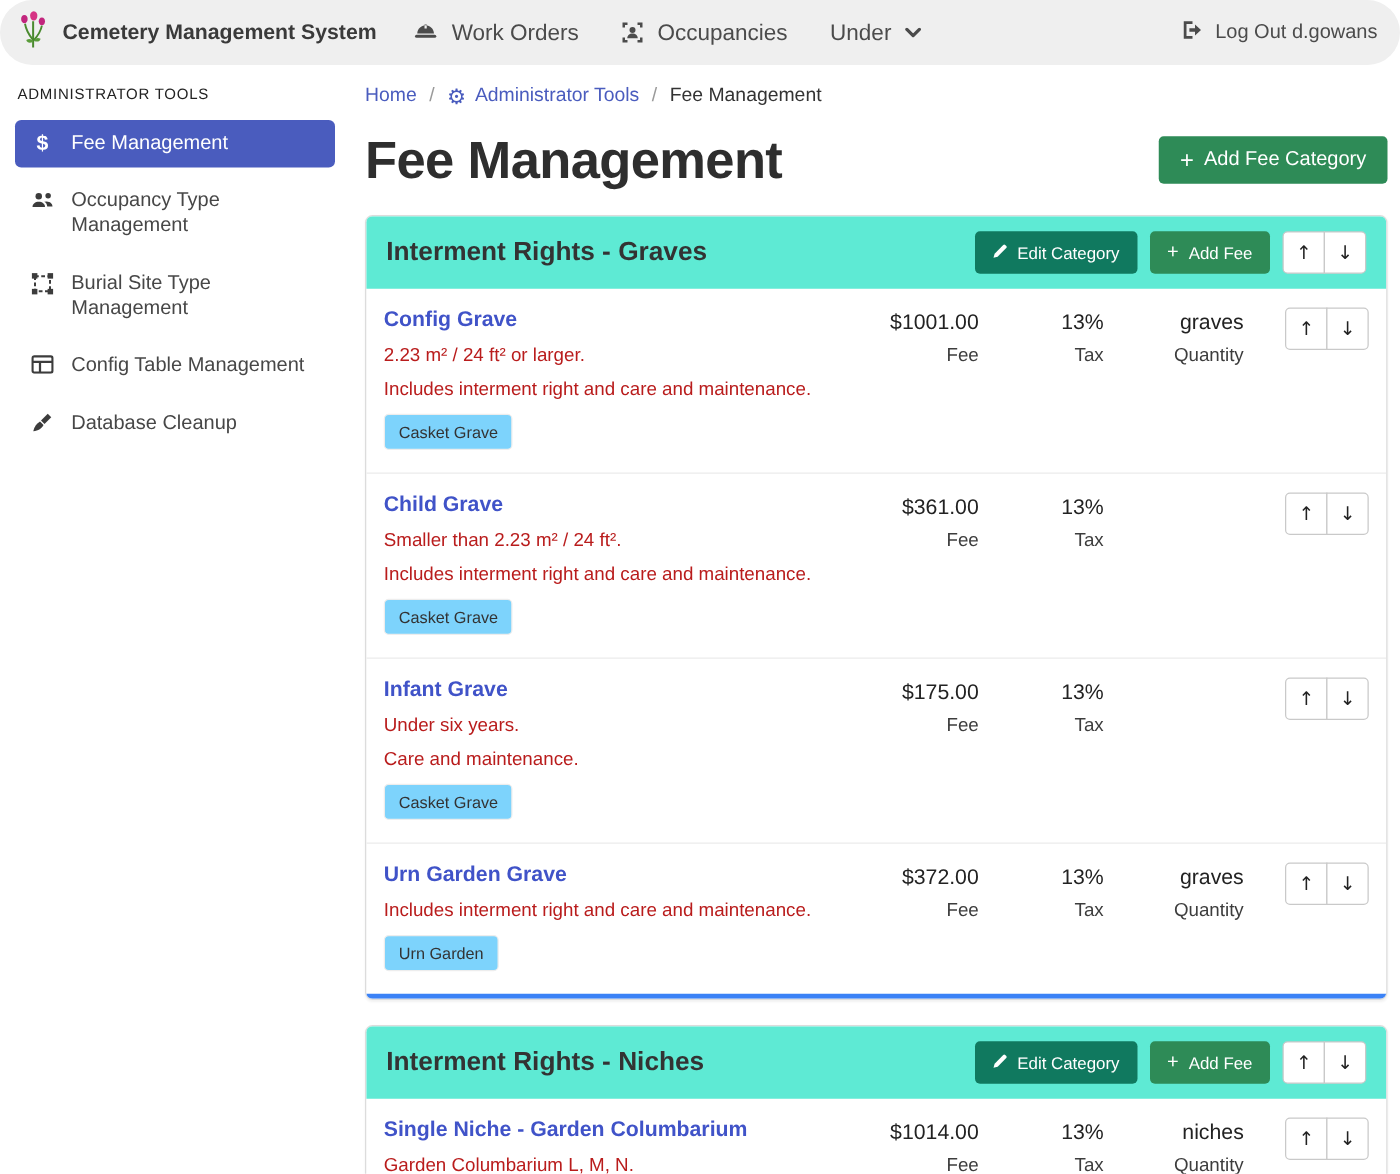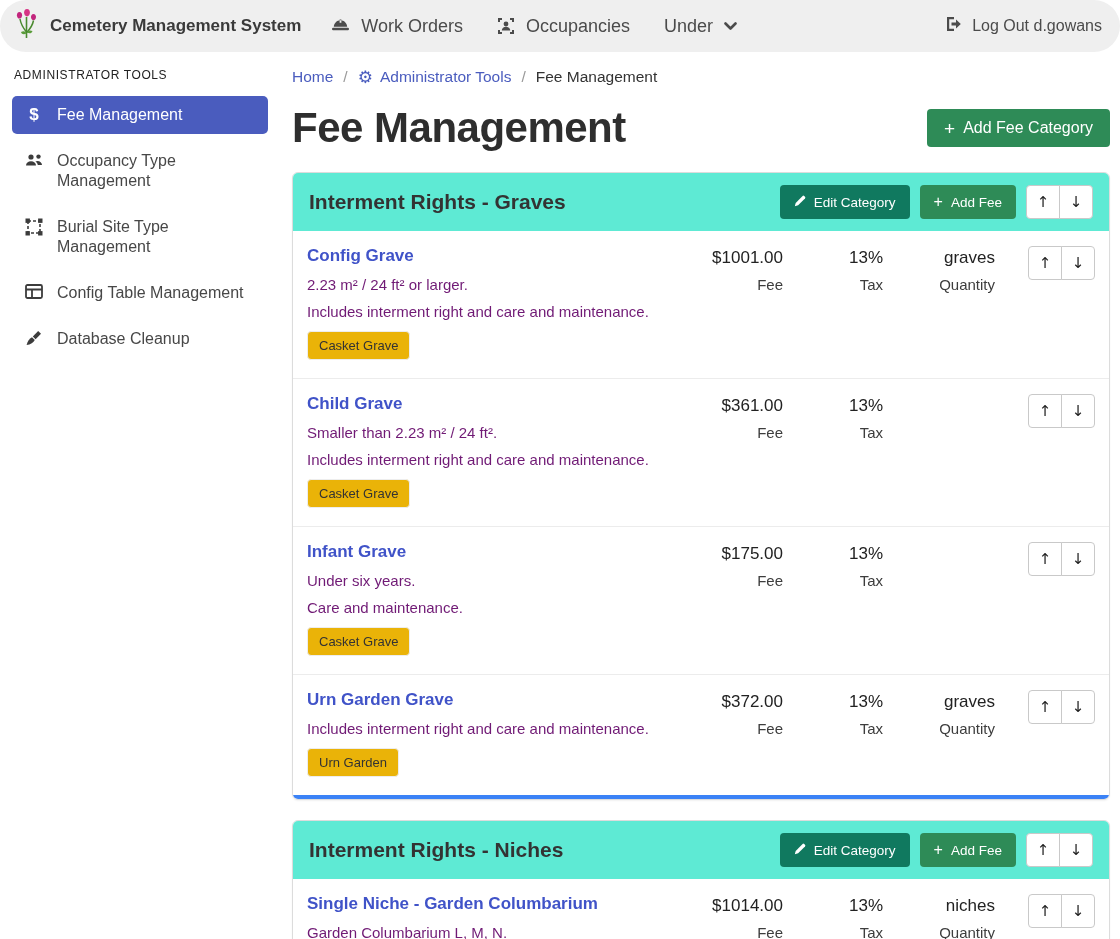--- a/index.html
+++ b/index.html
@@ -70,22 +70,22 @@
     color:#222; font-size:15px; cursor:pointer; display:inline-flex;
     align-items:center; justify-content:center; font-family:"DejaVu Sans",sans-serif; }
   .btn-group .btn-arrow:first-child { border-radius:4px 0 0 4px; }
   .btn-group .btn-arrow:last-child { border-radius:0 4px 4px 0; margin-left:-1px; }
 
   .fee-row { display:grid; grid-template-columns:1fr 120px 100px 112px 100px;
     padding:15px 14px 18px 14px; border-bottom:1px solid #ececec; }
   .fee-row:last-child { border-bottom:4px solid #3b82f6; }
   .fee-name { font-size:17px; font-weight:bold; color:#4053c8;
     text-decoration:none; display:inline-block; }
-  .fee-desc { font-size:15px; color:#701a75; margin-top:10px; }
-  .fee-tag { display:inline-block; background:#eab308; border:1px solid #ededed;
+  .fee-desc { font-size:15px; color:#b91c1c; margin-top:10px; }
+  .fee-tag { display:inline-block; background:#7dd3fc; border:1px solid #ededed;
     border-radius:4px; font-size:13px; color:#333; padding:6px 11px;
     margin-top:11px; }
   .stat { text-align:right; padding-top:2px; }
   .stat-value { font-size:17px; color:#222; }
   .stat-label { font-size:15px; color:#3d3d3d; margin-top:8px; }
   .row-arrows { justify-self:end; align-self:start; margin-left:0; }
 
   svg { flex:none; }
 </style>
 </head>

